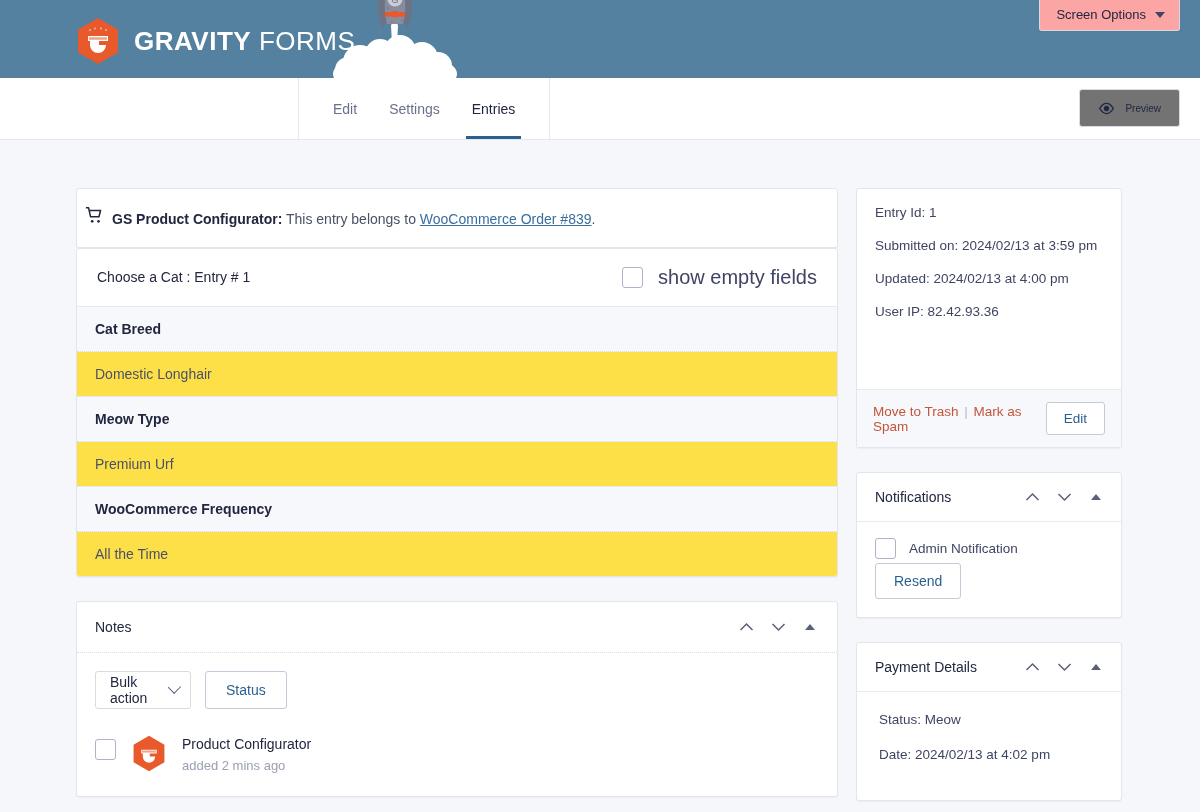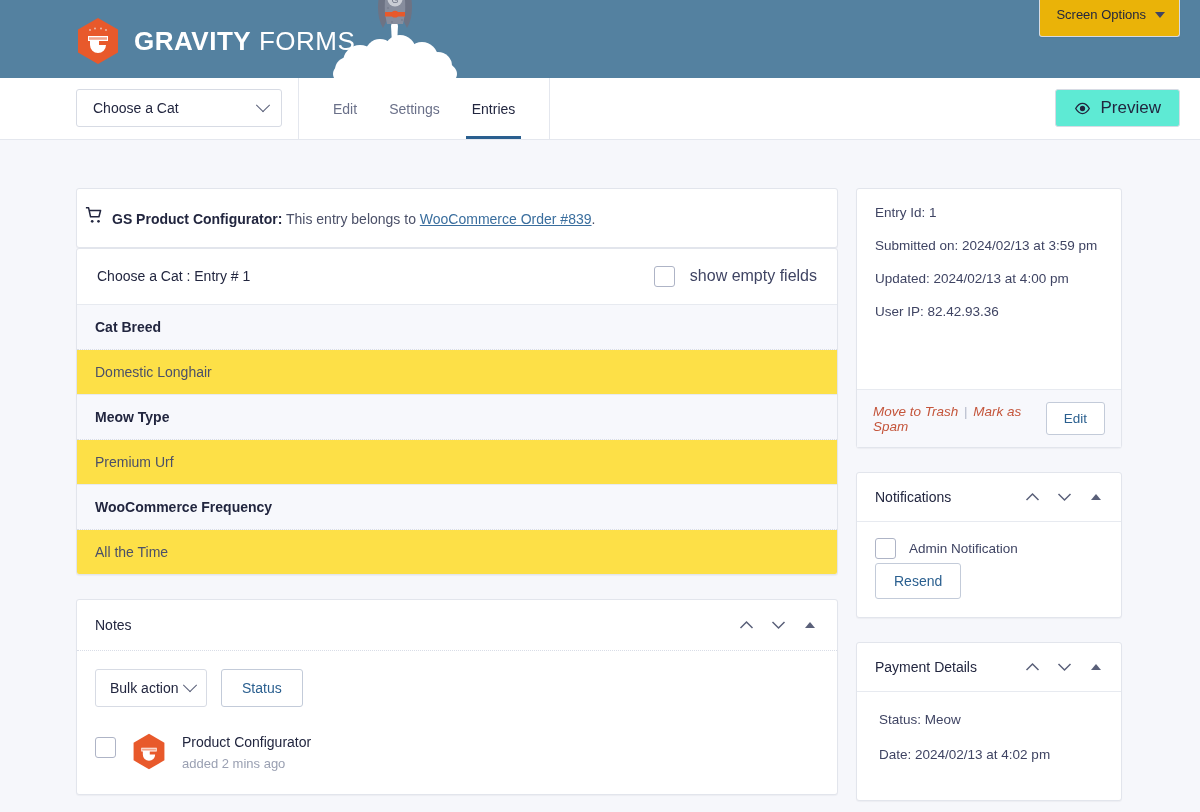--- a/index.html
+++ b/index.html
@@ -37,25 +37,25 @@
     position: absolute;
     left: 330px; top: -4px;
     width: 130px; height: 82px;
     z-index: 1;
   }
   .rocket-wrap svg { display: block; }
 
   .screen-options {
     position: absolute;
     right: 20px; top: 0;
-    background: #eab308;
+    background: #fca5a5;
     border: 1px solid #d6dae3;
     border-top: none;
     border-radius: 0 0 3px 3px;
-    padding: 7px 14px 14px 16px;
+    padding: 7px 14px 8px 16px;
     font-size: 13px;
     color: #22263f;
     display: flex; align-items: center; gap: 9px;
     z-index: 6;
     box-shadow: 0 1px 1px rgba(0,0,0,.04);
   }
   .caret-down-sm {
     width: 0; height: 0;
     border-left: 5px solid transparent;
     border-right: 5px solid transparent;
@@ -110,26 +110,26 @@
   .tab.active::after {
     content: "";
     position: absolute;
     left: 10px; right: 10px; bottom: 0;
     height: 3px; background: #2a5f8f;
   }
   .preview-btn {
     position: absolute;
     right: 20px; top: 11px;
     height: 38px;
-    background: #5eead4;
+    background: #737373;
     border: 1px solid #d7dbe4;
     border-radius: 3px;
     padding: 0 18px;
     display: flex; align-items: center; gap: 10px;
-    font-size: 17px; color: #22263f;
+    font-size: 10px; color: #22263f;
     cursor: pointer;
   }
   .eye-icon { width: 17px; height: 17px; display:block; }
 
   
   .page {
     display: flex;
     align-items: flex-start;
     gap: 18px;
     padding: 48px 76px 0 76px;
@@ -159,21 +159,21 @@
   
   .entry-card { margin-bottom: 24px; overflow: hidden; }
   .entry-card-head {
     padding: 17px 20px;
     display: flex; align-items: center; justify-content: space-between;
     border-bottom: 1px solid #e7eaf0;
   }
   .entry-title { font-size: 14px; color: #22263f; }
   .empty-fields {
     display: flex; align-items: center; gap: 15px;
-    font-size: 16px; color: #3f4463;
+    font-size: 20px; color: #3f4463;
     cursor: pointer;
   }
   .cbox {
     width: 21px; height: 21px;
     border: 1px solid #aeb4c6;
     border-radius: 3px;
     background: #fff;
     flex: none;
   }
   .row-label, .row-value {
@@ -205,21 +205,21 @@
   .ico-btn {
     width: 22px; height: 22px;
     display: flex; align-items: center; justify-content: center;
     cursor: pointer;
   }
   .ico-btn svg { display:block; }
 
   .notes-body { padding: 18px 18px 20px 18px; }
   .notes-toolbar { display: flex; gap: 14px; margin-bottom: 26px; }
   .bulk-select {
-    height: 38px; width: 112px;
+    height: 38px; width: 96px;
     border: 1px solid #d7dbe4; border-radius: 3px;
     background: #fff;
     display: flex; align-items: center; justify-content: space-between;
     padding: 0 11px 0 14px;
     font-size: 14px; color: #22263f; cursor: pointer;
   }
   .apply-btn {
     height: 38px; padding: 0 20px;
     border: 1px solid #c3cbd9; border-radius: 3px;
     background: #fff;
@@ -245,21 +245,21 @@
   .kv { font-size: 13.5px; color: #3f4463; margin-bottom: 18px; }
   .kv:last-child { margin-bottom: 0; }
   .entry-body-pad { min-height: 200px; }
   .side-foot {
     border-top: 1px solid #e7eaf0;
     background: #f7f8fc;
     padding: 12px 16px;
     display: flex; align-items: center; justify-content: space-between;
   }
   .foot-links { font-size: 13.5px; color: #c4553b; }
-  .foot-links a { color: #c4553b; text-decoration: none; font-style: italic; }
+  .foot-links a { color: #c4553b; text-decoration: none; }
   .foot-links .sep { color: #b4b9c9; margin: 0 2px; }
   .edit-btn {
     height: 33px; padding: 0 17px;
     border: 1px solid #c3cbd9; border-radius: 3px;
     background: #fff; font-size: 13.5px; color: #2a5f8f;
     display: flex; align-items: center; cursor: pointer;
   }
   .notif-row { display: flex; align-items: center; gap: 13px; margin-bottom: 4px; }
   .notif-label { font-size: 13.5px; color: #3f4463; }
   .resend-btn {
@@ -333,24 +333,20 @@
     </span>
   </div>
 
   <div class="screen-options">
     <span>Screen Options</span>
     <span class="caret-down-sm"></span>
   </div>
 </div>
 
 <div class="subnav">
-  <div class="form-select">
-    <span>Choose a Cat</span>
-    <span class="chev"></span>
-  </div>
 
   <div class="tabs">
     <div class="tab">
       <span>Edit</span>
     </div>
     <div class="tab">
       <span>Settings</span>
     </div>
     <div class="tab active">
       <span>Entries</span>

